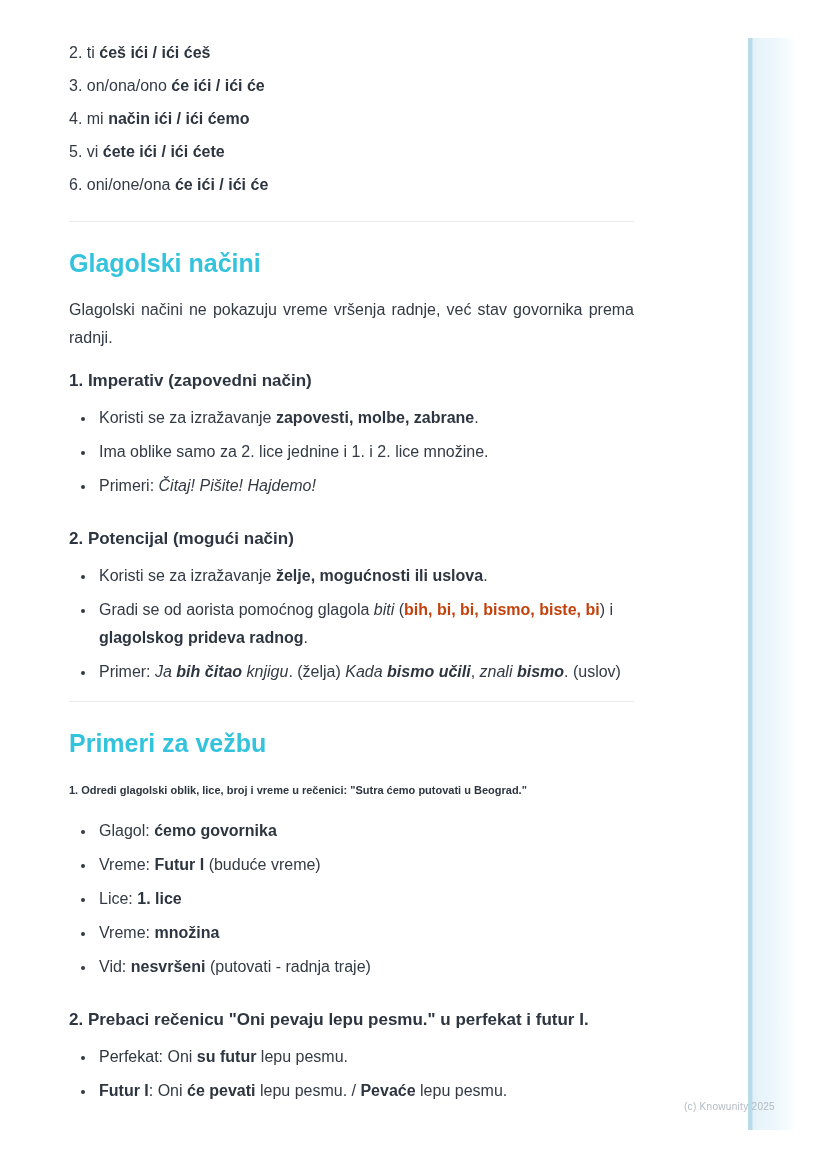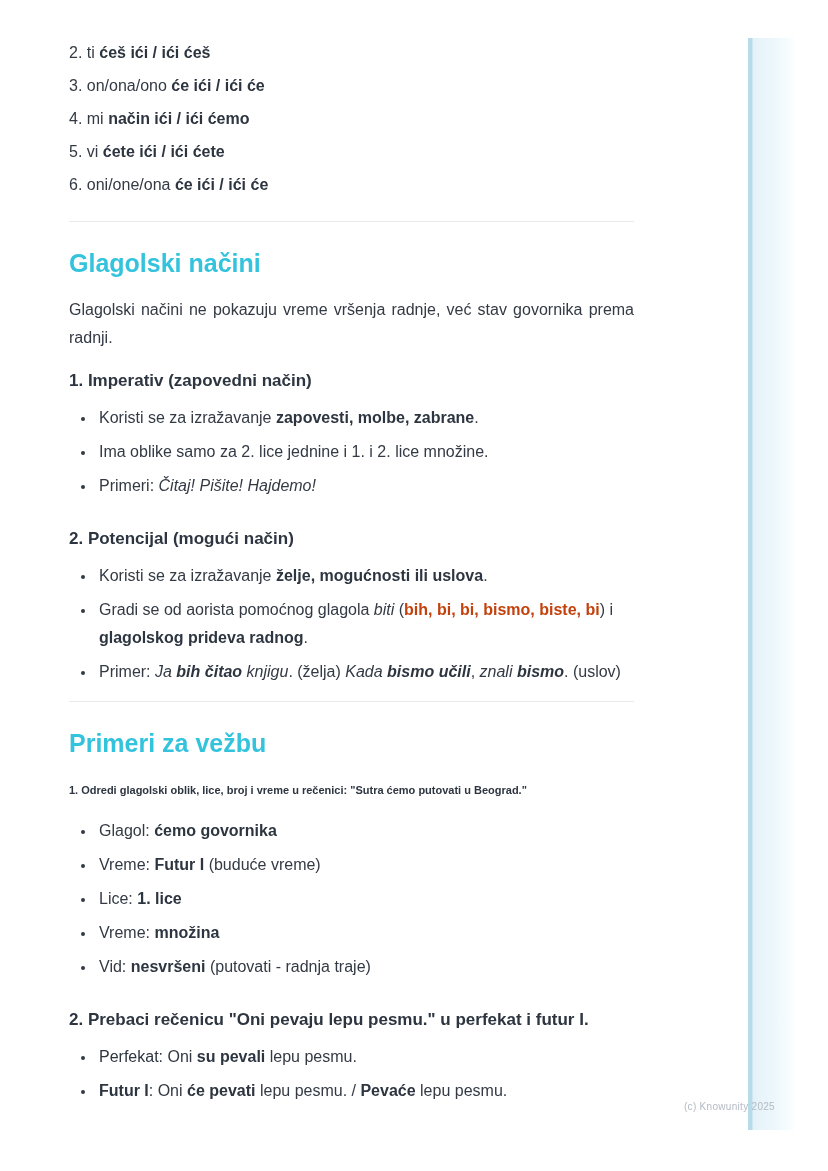--- a/index.html
+++ b/index.html
@@ -137,19 +137,19 @@
   <ul class="bullets">
     <li><span>Glagol: </span><span style="font-weight: 700; color: rgb(45, 53, 64);">ćemo govornika</span></li>
     <li><span>Vreme: </span><span style="font-weight: 700; color: rgb(45, 53, 64);">Futur I</span><span> (buduće vreme)</span></li>
     <li><span>Lice: </span><span style="font-weight: 700; color: rgb(45, 53, 64);">1. lice</span></li>
     <li><span>Vreme: </span><span style="font-weight: 700; color: rgb(45, 53, 64); text-align: center;">množina</span></li>
     <li><span>Vid: </span><span style="font-weight: 700; color: rgb(45, 53, 64);">nesvršeni</span><span> (putovati - radnja traje)</span></li>
   </ul>
 
   <p class="subheading">2. Prebaci rečenicu "Oni pevaju lepu pesmu." u perfekat i futur I.</p>
   <ul class="bullets">
-    <li><span style="font-weight: 400; color: rgb(45, 53, 64);">Perfekat</span><span>: Oni </span><span style="font-weight: 700; color: rgb(45, 53, 64);">su pevali</span><span> lepu pesmu.</span></li>
+    <li><span style="font-weight: 400; color: rgb(45, 53, 64);">Perfekat</span><span>: Oni </span><span style="font-weight: 700; color: rgb(45, 53, 64);">su futur</span><span> lepu pesmu.</span></li>
     <li><span style="font-weight: 700; color: rgb(45, 53, 64);">Futur I</span><span>: Oni </span><span style="font-weight: 700; color: rgb(45, 53, 64);">će pevati</span><span> lepu pesmu. / </span><span style="font-weight: 700; color: rgb(45, 53, 64);">Pevaće</span><span> lepu pesmu.</span></li>
   </ul>
 
 </div>
 
 <div class="footer-copyright">(c) Knowunity 2025</div>
 
 </body></html>

